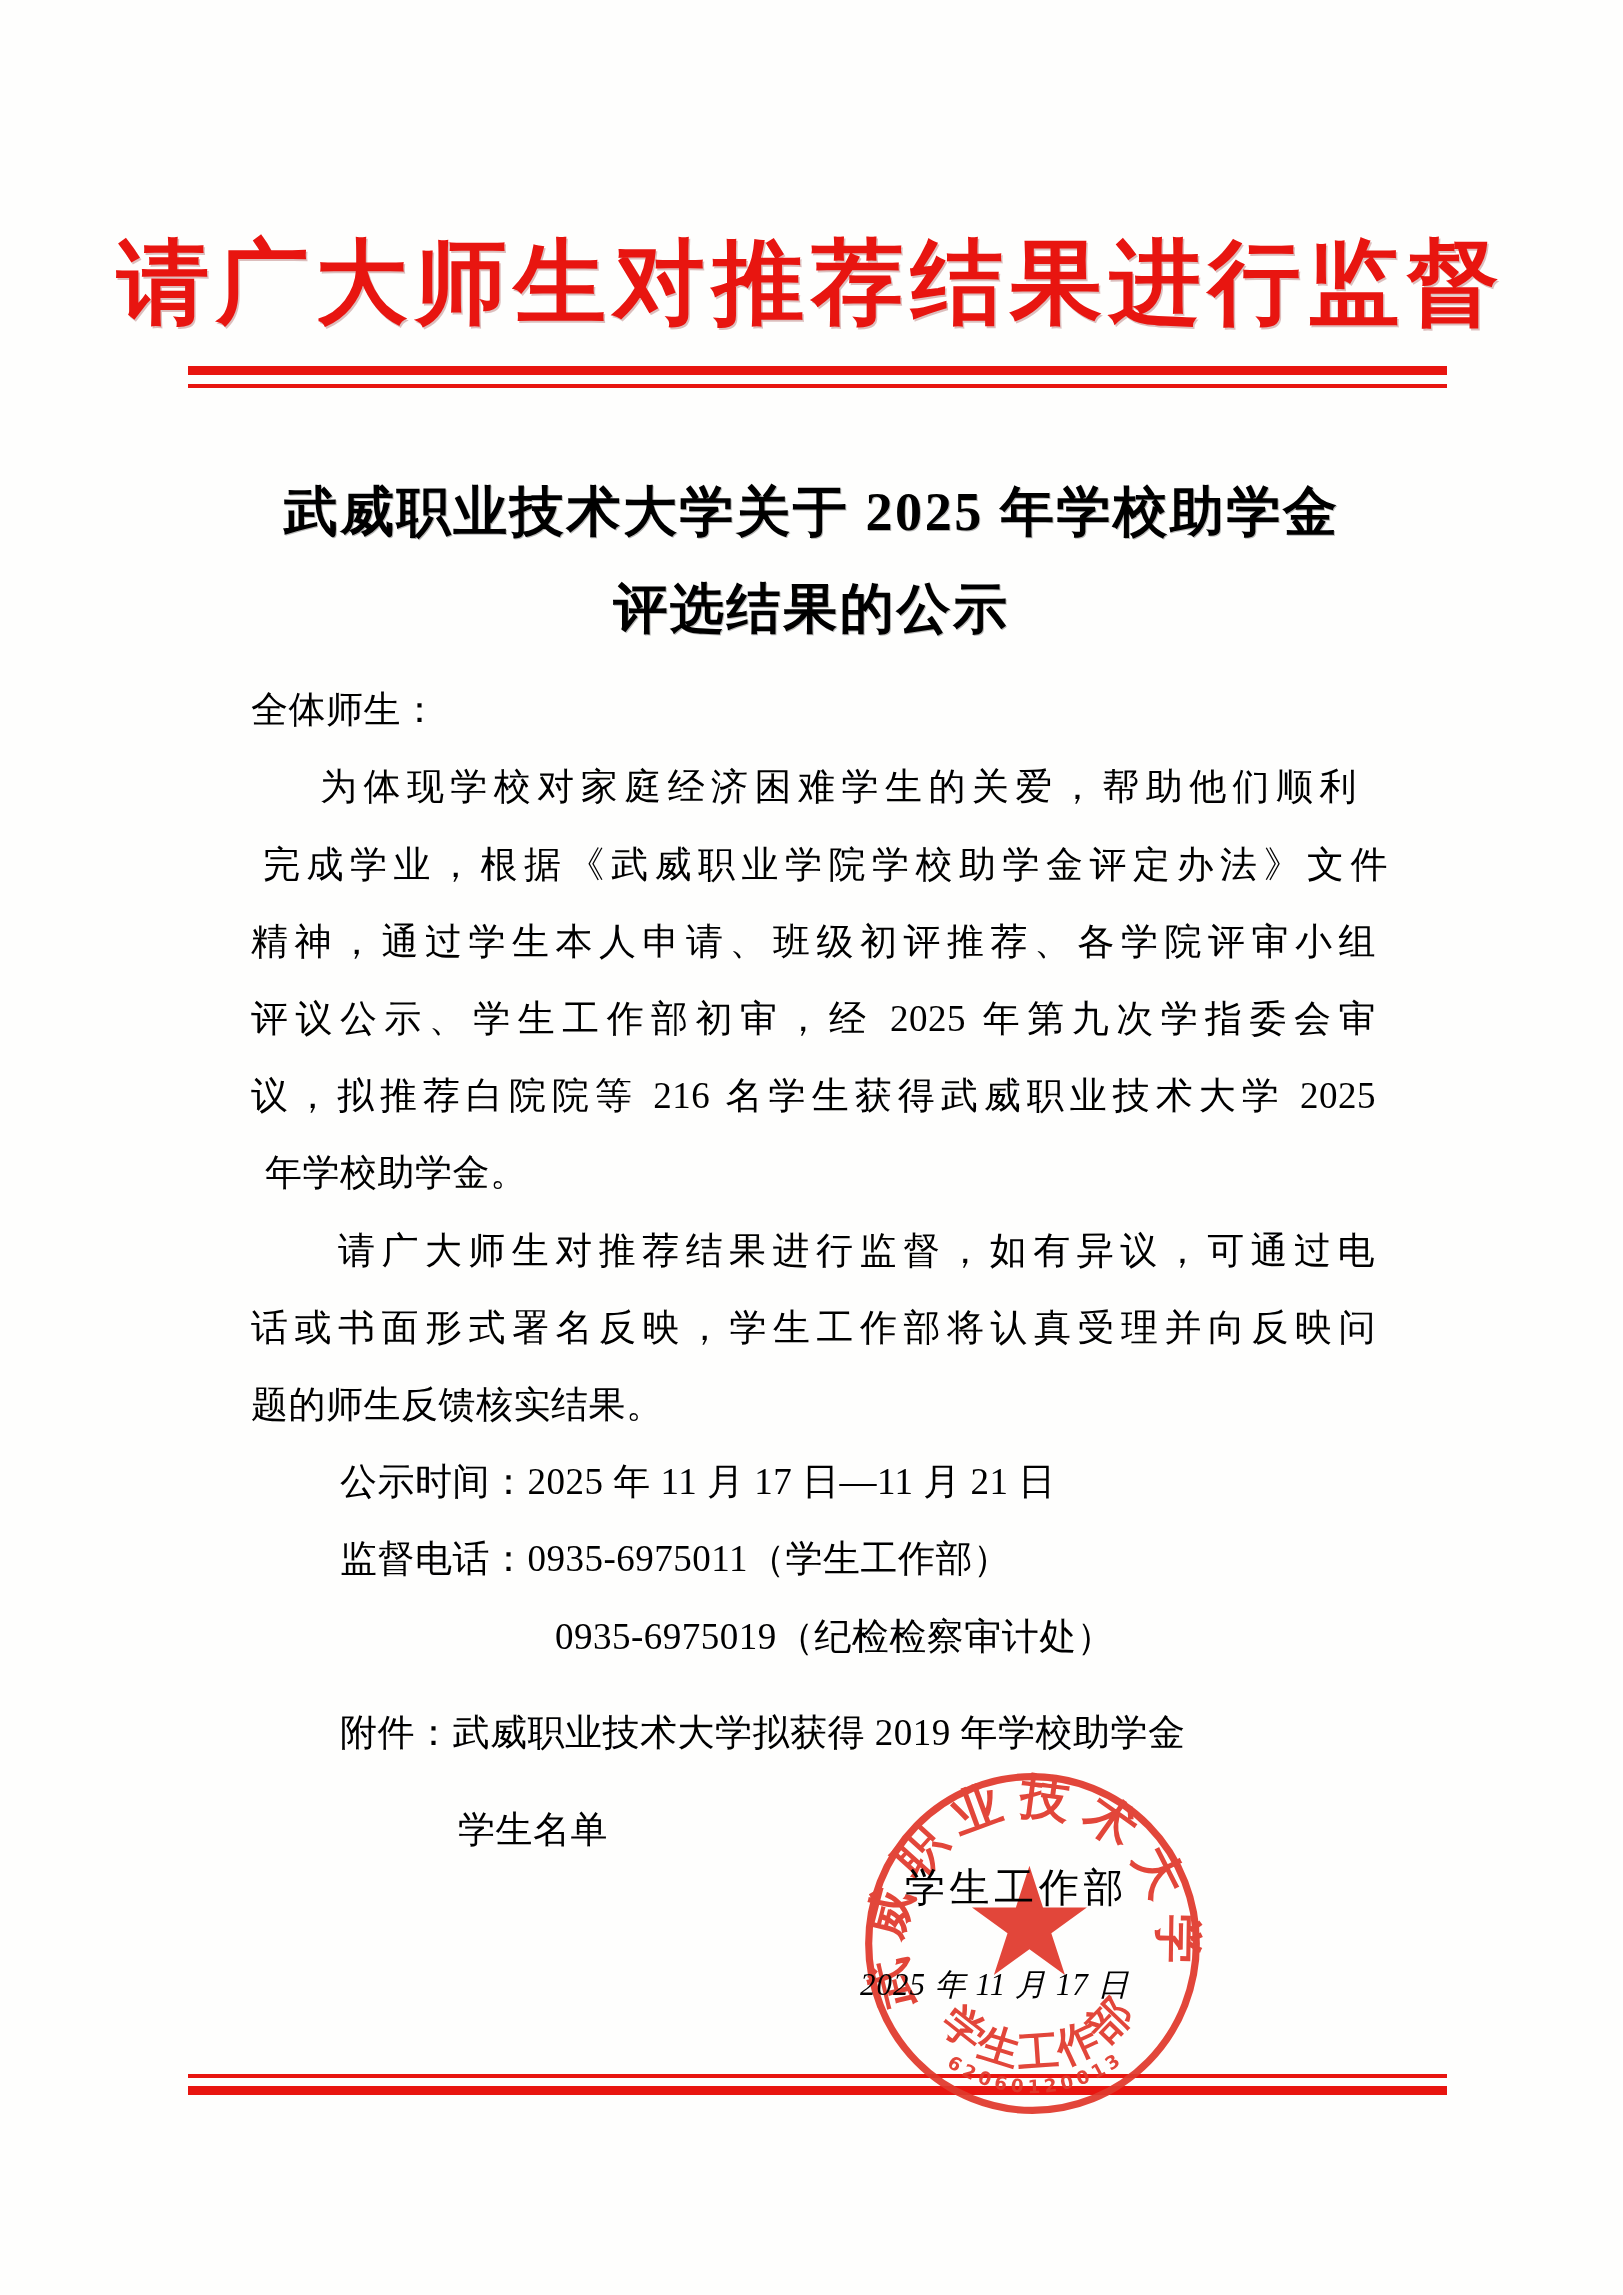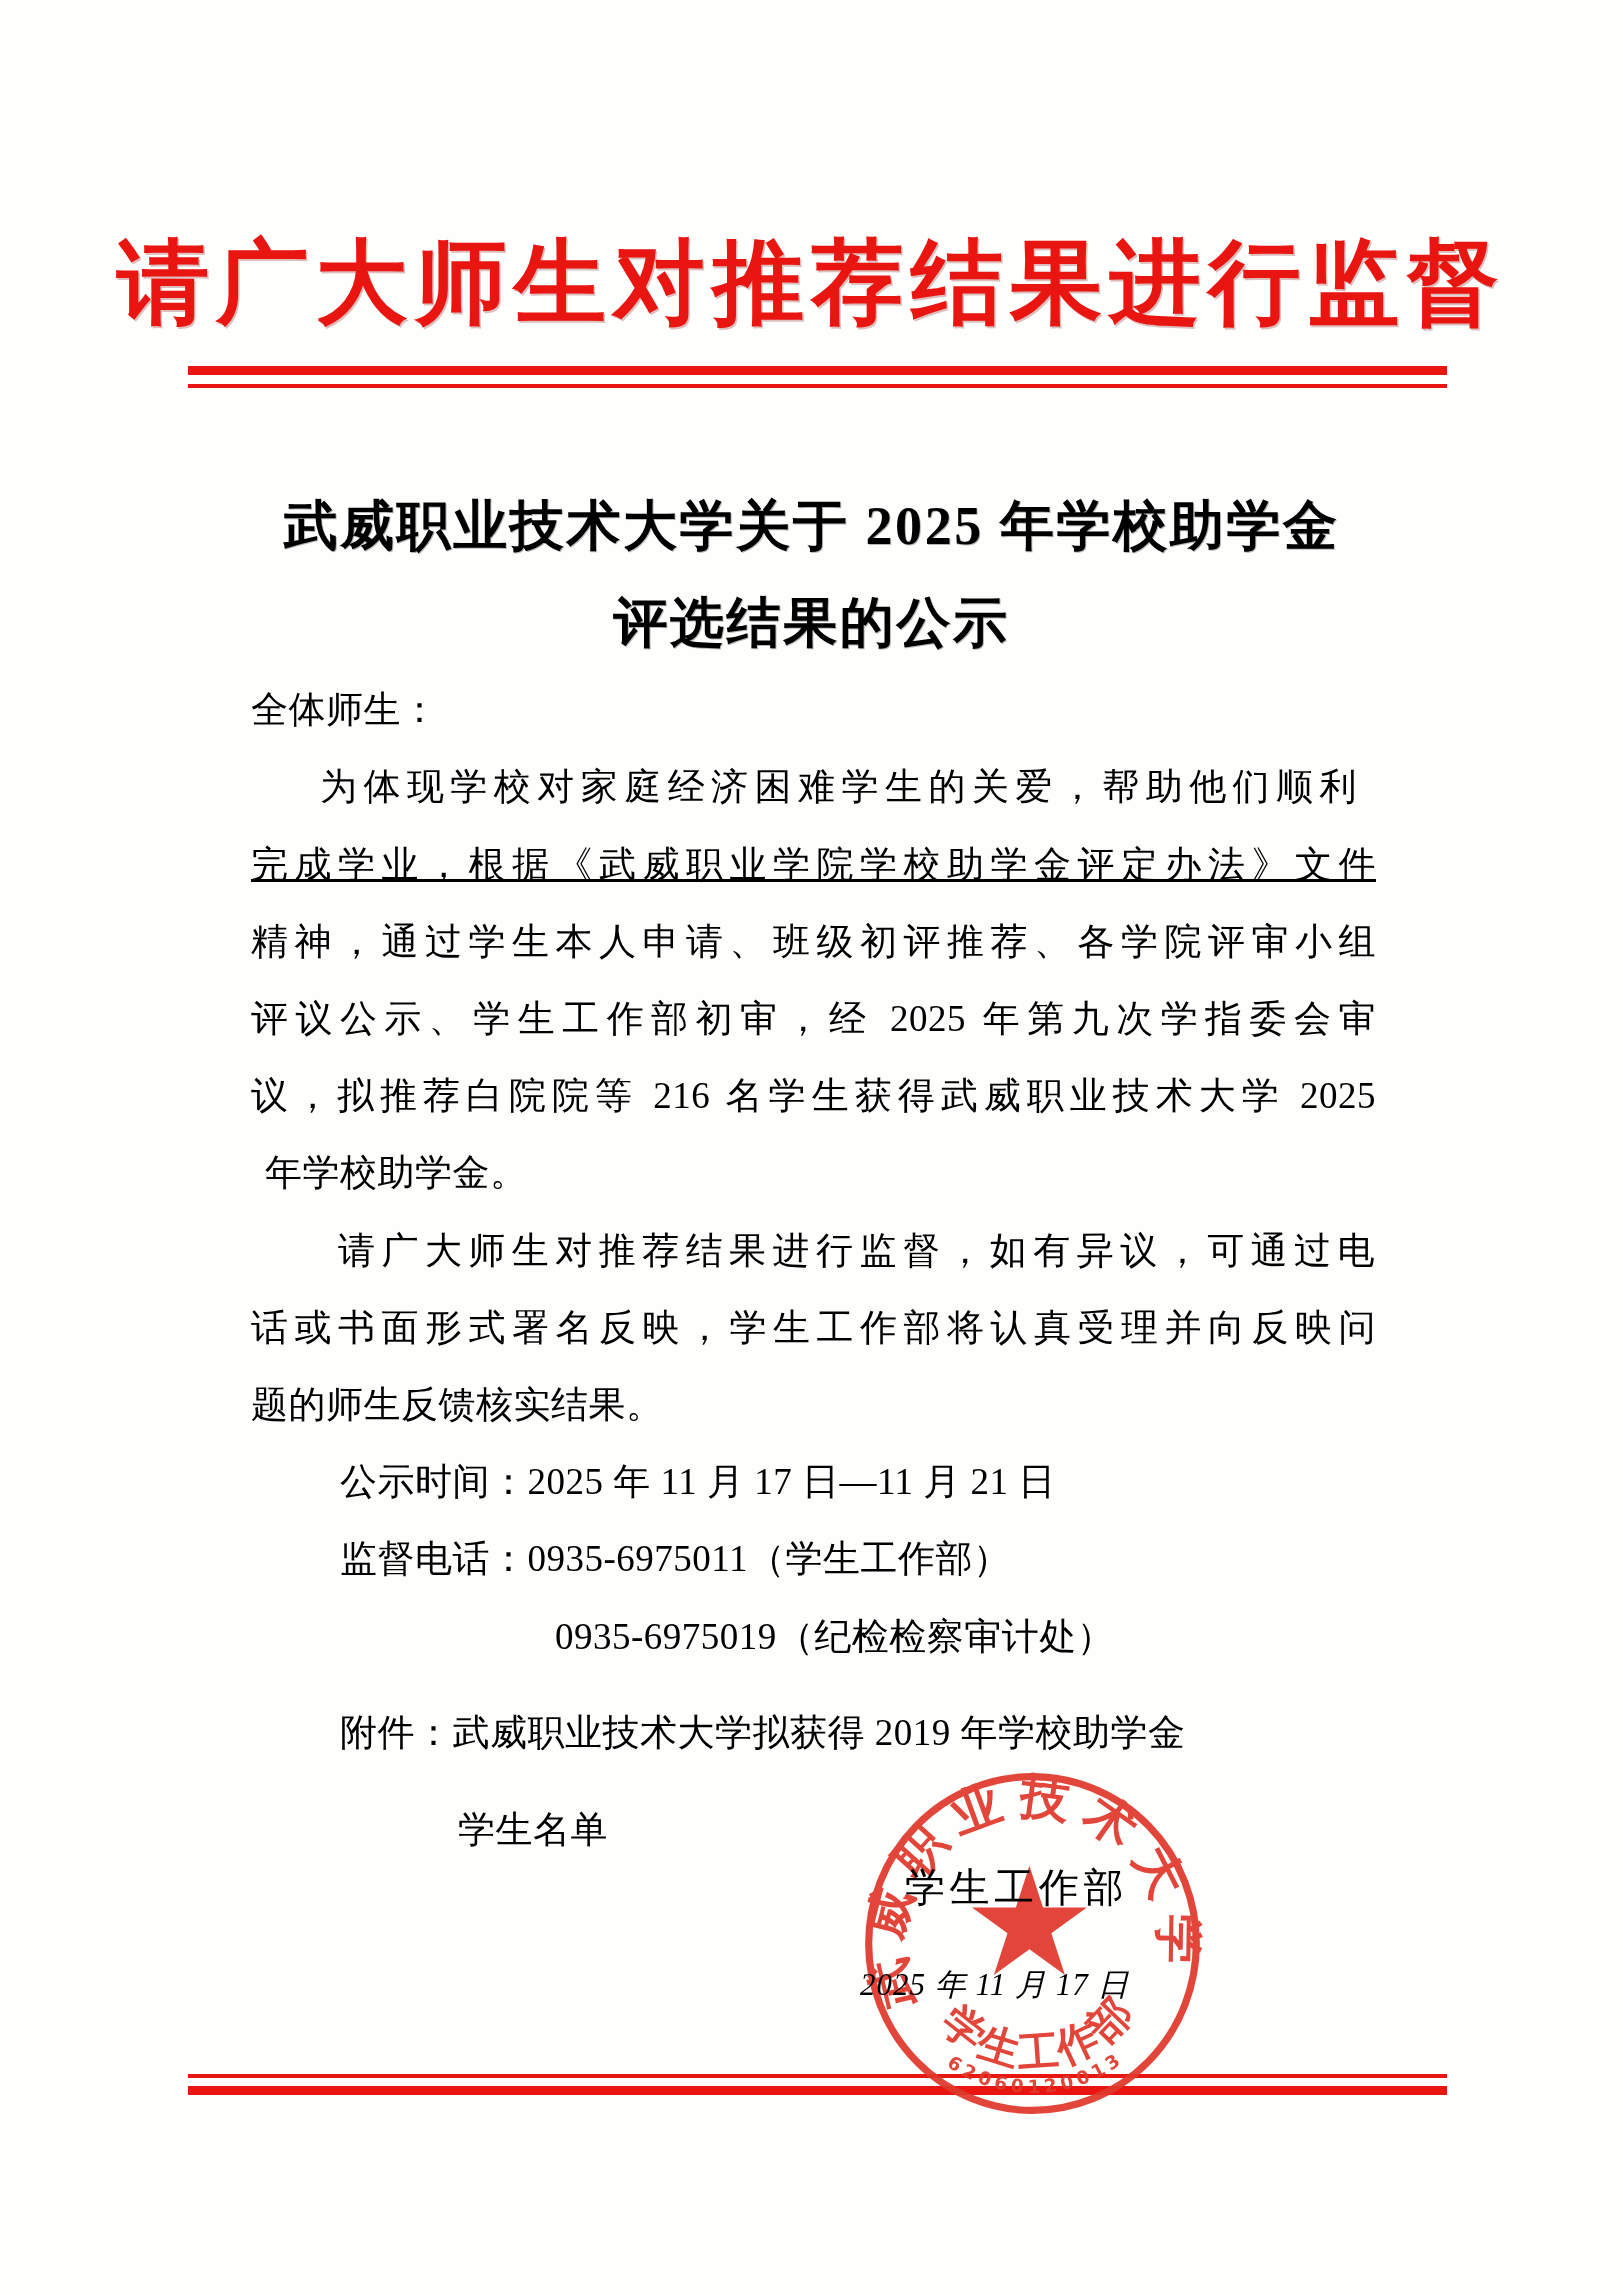--- a/index.html
+++ b/index.html
@@ -17,21 +17,20 @@
     text-shadow:1.5px 1.5px 0 rgba(120,0,0,0.25);
   }
   .rule{background:#e81510;left:188px;width:1259px;}
   .rule-thick{height:9.2px;}
   .rule-thin{height:3.6px;}
   
   .doc-title{
     left:0;right:0;text-align:center;font-weight:bold;color:#000;
     font-size:54px;letter-spacing:2.6px;white-space:nowrap;line-height:1.1;
     text-shadow:1px 1px 0 rgba(0,0,0,0.28);
-    margin-top:14px;
   }
   
   .bline{
     font-size:37px;letter-spacing:0.5px;white-space:nowrap;line-height:1.15;
     color:#000;
   }
   .just{text-align:justify;text-align-last:justify;white-space:normal;overflow:hidden;height:49px;}
   .sig{font-size:40px;letter-spacing:4.6px;white-space:nowrap;z-index:3;}
   .dateline{font-size:31px;letter-spacing:1px;white-space:nowrap;z-index:3;font-style:italic;}
   .seal{z-index:2;opacity:0.93;}
@@ -47,21 +46,21 @@
   <div class="abs rule rule-thick" style="top:366px;"></div>
   <div class="abs rule rule-thin" style="top:384px;"></div>
 </div>
 
 <div class="abs doc-title" style="top:483px;">武威职业技术大学关于 2025 年学校助学金</div>
 <div class="abs doc-title" style="top:580px;">评选结果的公示</div>
 
 <div class="textlayer">
   <div class="abs bline" style="left:251px;top:689px;">全体师生：</div>
   <div class="abs bline just" style="left:320px;top:766px;width:1037px;">为体现学校对家庭经济困难学生的关爱，帮助他们顺利</div>
-  <div class="abs bline just" style="left:251px;top:844px;width:1125px;text-decoration:underline;">完成学业，根据《武威职业学院学校助学金评定办法》文件</div>
+  <div class="abs bline just" style="left:263px;top:844px;width:1125px;">完成学业，根据《武威职业学院学校助学金评定办法》文件</div>
   <div class="abs bline just" style="left:251px;top:921px;width:1125px;">精神，通过学生本人申请、班级初评推荐、各学院评审小组</div>
   <div class="abs bline just" style="left:251px;top:998px;width:1125px;">评议公示、学生工作部初审，经 2025 年第九次学指委会审</div>
   <div class="abs bline just" style="left:251px;top:1075px;width:1125px;">议，拟推荐白院院等 216 名学生获得武威职业技术大学 2025</div>
   <div class="abs bline" style="left:265px;top:1152px;">年学校助学金。</div>
   <div class="abs bline just" style="left:338px;top:1230px;width:1037px;">请广大师生对推荐结果进行监督，如有异议，可通过电</div>
   <div class="abs bline just" style="left:251px;top:1307px;width:1125px;">话或书面形式署名反映，学生工作部将认真受理并向反映问</div>
   <div class="abs bline" style="left:251px;top:1384px;">题的师生反馈核实结果。</div>
   <div class="abs bline" style="left:340px;top:1461px;">公示时间：2025 年 11 月 17 日—11 月 21 日</div>
   <div class="abs bline" style="left:340px;top:1538px;">监督电话：0935-6975011（学生工作部）</div>
   <div class="abs bline" style="left:555px;top:1616px;">0935-6975019（纪检检察审计处）</div>

